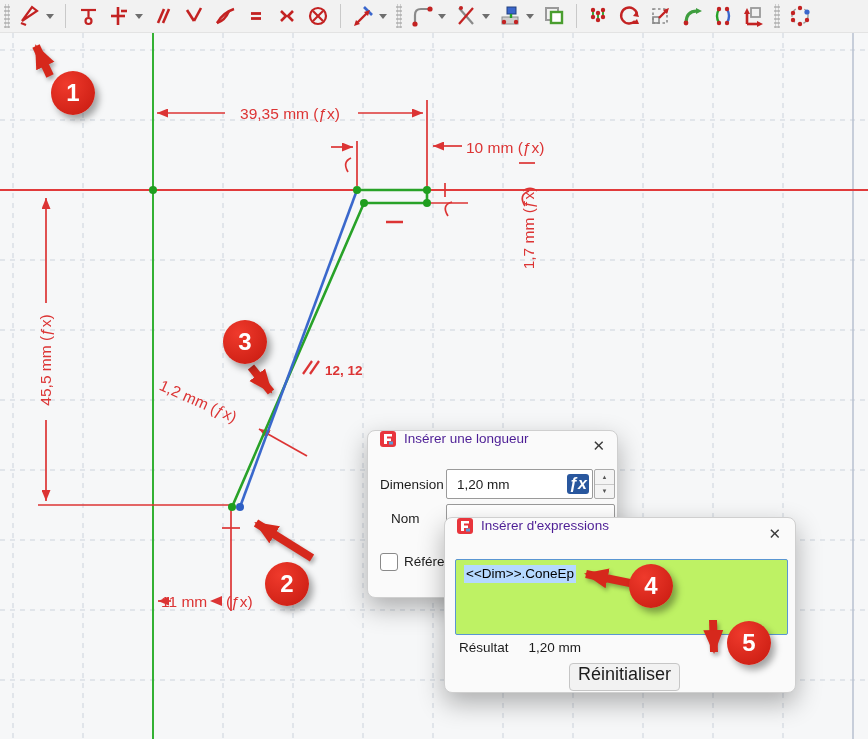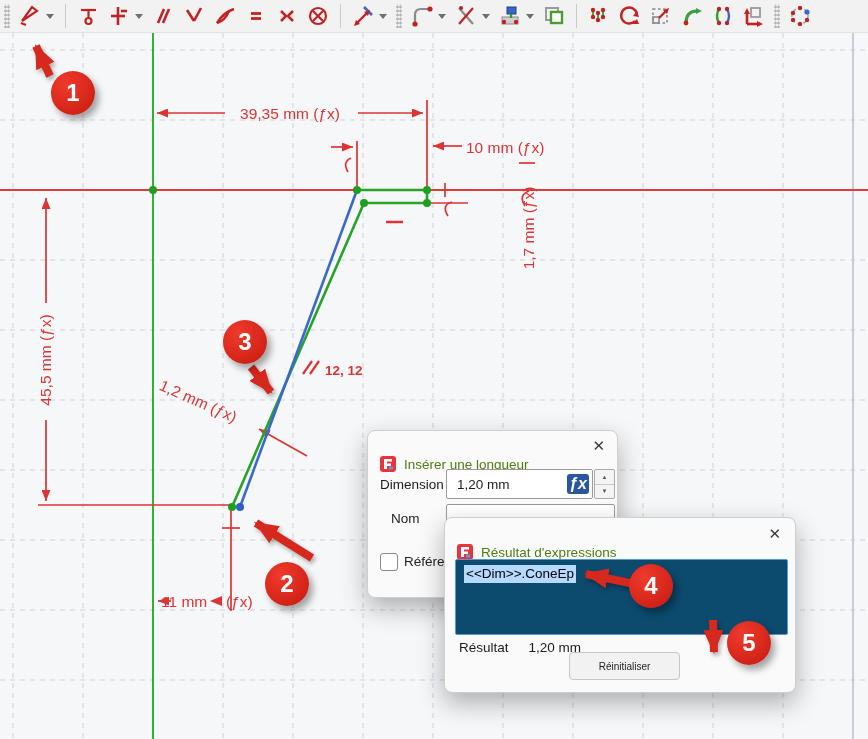--- a/index.html
+++ b/index.html
@@ -23,49 +23,49 @@
   .grip{width:6px;height:24px;margin:0 1px;
     background-image:radial-gradient(#b5b5b5 1px, transparent 1.3px);
     background-size:3px 4px;background-position:0 1px;}
   
   .canvas-svg{position:absolute;top:0;left:0;z-index:1;}
   
   .dialog{
     position:absolute;background:#fafafa;border:1px solid #cfcfcf;border-radius:8px;
     box-shadow:0 10px 26px rgba(0,0,0,.30);box-sizing:border-box;
   }
-  .dlg-title{height:30px;display:flex;align-items:center;gap:8px;padding:18px 12px;
-    font-size:13.5px;color:#4d7c0f;}
+  .dlg-title{height:30px;display:flex;gap:8px;padding:0 12px;
+    font-size:13.5px;color:#4c1d95;}
   .dlg-close{position:absolute;top:7px;font-size:15px;color:#3c3c3c;line-height:16px;cursor:default;}
   .fc-icon{width:16px;height:16px;flex:0 0 16px;}
   #dialog-length{left:367px;top:430px;width:251px;height:168px;z-index:10;}
   #dialog-length .dlg-close{right:12px;}
   .lbl{position:absolute;font-size:13.5px;color:#1c1c1c;}
   .field{position:absolute;background:#ffffff;border:1px solid #9a9a9a;border-radius:2px;
     font-size:13.5px;color:#1c1c1c;display:flex;align-items:center;box-sizing:border-box;}
   #dim-field{left:78px;top:38px;width:147px;height:30px;padding-left:10px;}
   .fx-btn{position:absolute;right:3px;top:4px;width:22px;height:20px;background:#29579e;border-radius:3px;
     color:#fff;font-style:italic;font-weight:bold;font-size:16px;display:flex;align-items:center;justify-content:center;}
   .spinner{position:absolute;left:226px;top:38px;width:21px;height:30px;border:1px solid #ababab;
     background:#f4f4f4;border-radius:2px;box-sizing:border-box;display:flex;flex-direction:column;}
   .spin-cell{flex:1;display:flex;align-items:center;justify-content:center;font-size:6px;color:#555;}
   .spin-cell:first-child{border-bottom:1px solid #c9c9c9;}
   #nom-field{left:78px;top:73px;width:169px;height:28px;}
   .checkbox{position:absolute;left:12px;top:122px;width:16px;height:16px;background:#fff;
     border:1px solid #8a8a8a;border-radius:3px;}
   #dialog-expr{left:444px;top:517px;width:352px;height:176px;z-index:20;}
   #dialog-expr .dlg-title{height:32px;}
   #dialog-expr .dlg-close{right:14px;top:8px;}
-  .expr-area{position:absolute;left:10px;top:41px;width:333px;height:76px;background:#0c4a6e;
+  .expr-area{position:absolute;left:10px;top:41px;width:333px;height:76px;background:#bef264;
     border:1px solid #5a96d2;border-radius:2px;box-sizing:border-box;padding:6px 8px;
     font-size:13.5px;color:#000;}
   .expr-sel{background:#b5d9ff;padding:1px 2px 2px 2px;}
   .result-row{position:absolute;left:14px;top:122px;display:flex;gap:20px;font-size:13.5px;color:#1c1c1c;}
-  .btn{position:absolute;top:134px;height:28px;background:#f2f2f2;border:1px solid #c6c6c6;border-radius:4px;
-    font-size:10px;color:#1c1c1c;display:flex;align-items:center;justify-content:center;box-sizing:border-box;}
+  .btn{position:absolute;top:145px;height:28px;background:#f2f2f2;border:1px solid #c6c6c6;border-radius:4px;
+    font-size:18px;color:#1c1c1c;display:flex;align-items:flex-start;justify-content:center;box-sizing:border-box;}
   #btn-reset{left:124px;width:111px;}
   #btn-ok{left:241px;width:94px;border:1px solid #4f88c7;box-shadow:inset 0 0 0 1px #a8c8e8;}
   
   .overlay{position:absolute;top:0;left:0;z-index:30;pointer-events:none;}
   .balloon{
     position:absolute;width:44px;height:44px;border-radius:50%;z-index:31;
     background:radial-gradient(circle at 35% 30%, #ef3a2c, #c6190f);
     box-shadow:4px 5px 7px rgba(0,0,0,.35);
     color:#fff;font-size:24px;font-weight:bold;display:flex;align-items:center;justify-content:center;
   }
@@ -432,21 +432,21 @@
   <span class="lbl" style="left:36px;top:123px;">Référence</span>
 </div>
 
 <div class="dialog" id="dialog-expr">
   <div class="dlg-title">
     <svg class="fc-icon" viewBox="0 0 16 16">
       <rect x="0" y="0" width="16" height="16" rx="3" fill="#e8353c"></rect>
       <path d="M4,13 V3 H12 V5.5 H7 V7.5 H11 V10 H7 V13 z" fill="#ffffff"></path>
       <path d="M9,10.5 h4 v3 h-4 z" fill="#4aa8e8" opacity="0.9"></path>
     </svg>
-    <span>Résultat d'expressions</span>
+    <span>Insérer d'expressions</span>
   </div>
   <span class="dlg-close">✕</span>
 
   <div class="expr-area">
     <span class="expr-sel">&lt;&lt;Dim&gt;&gt;.ConeEp</span>
   </div>
 
   <div class="result-row">
     <span>Résultat</span>
     <span>1,20 mm</span>

